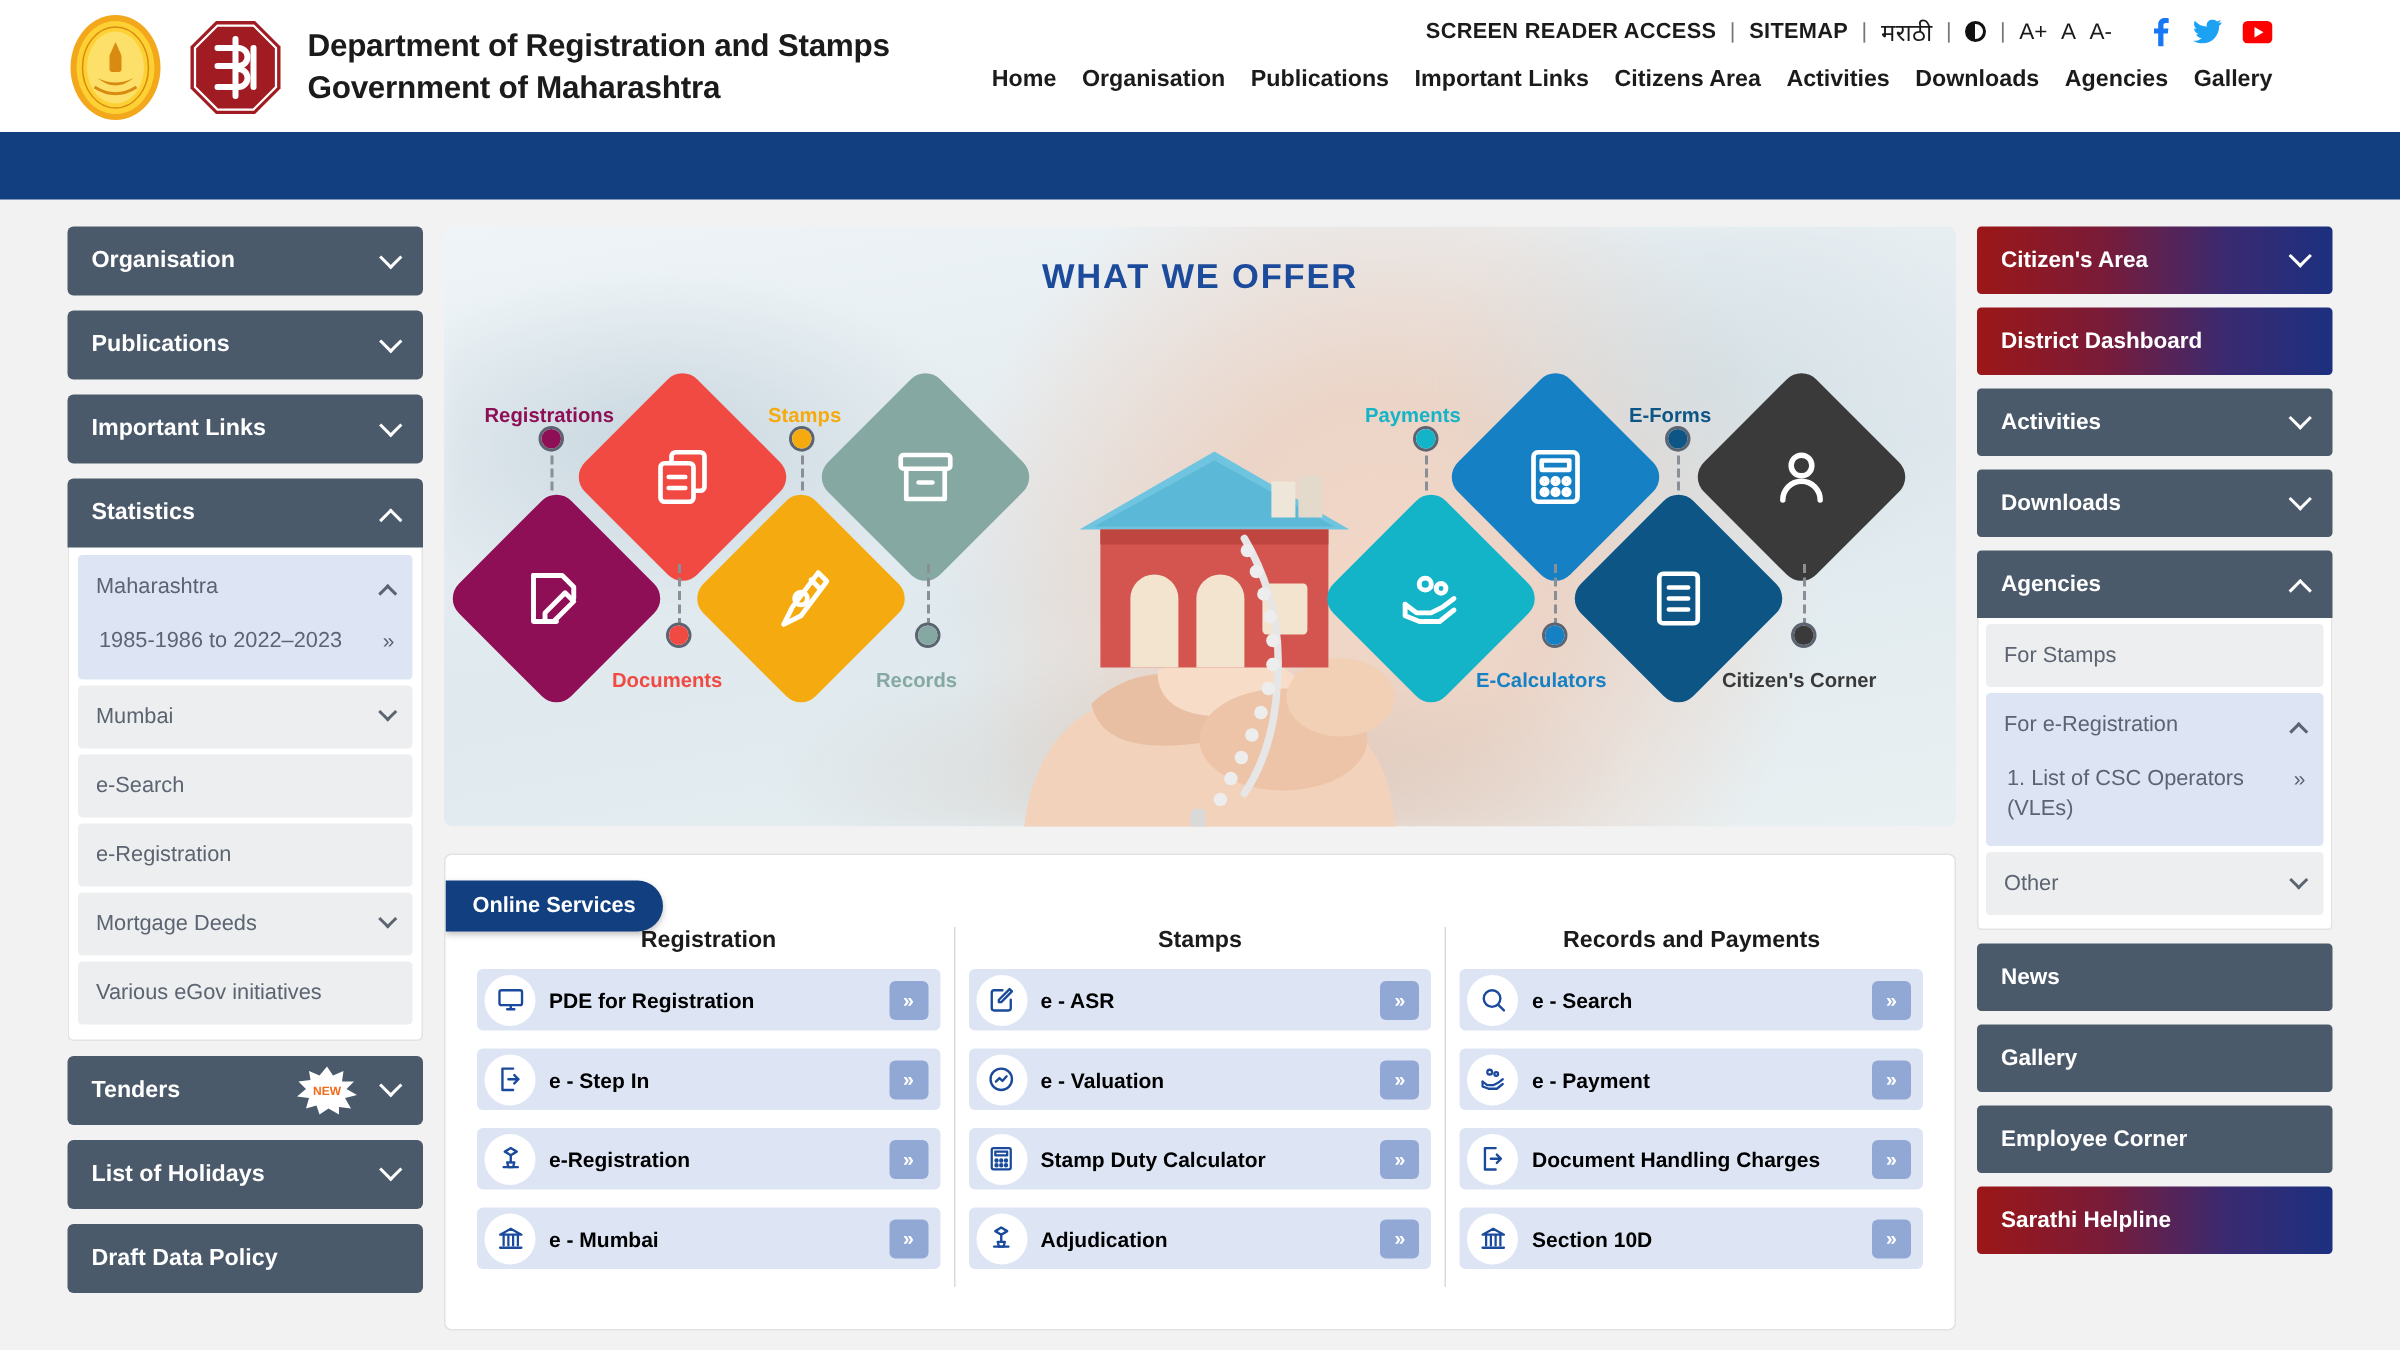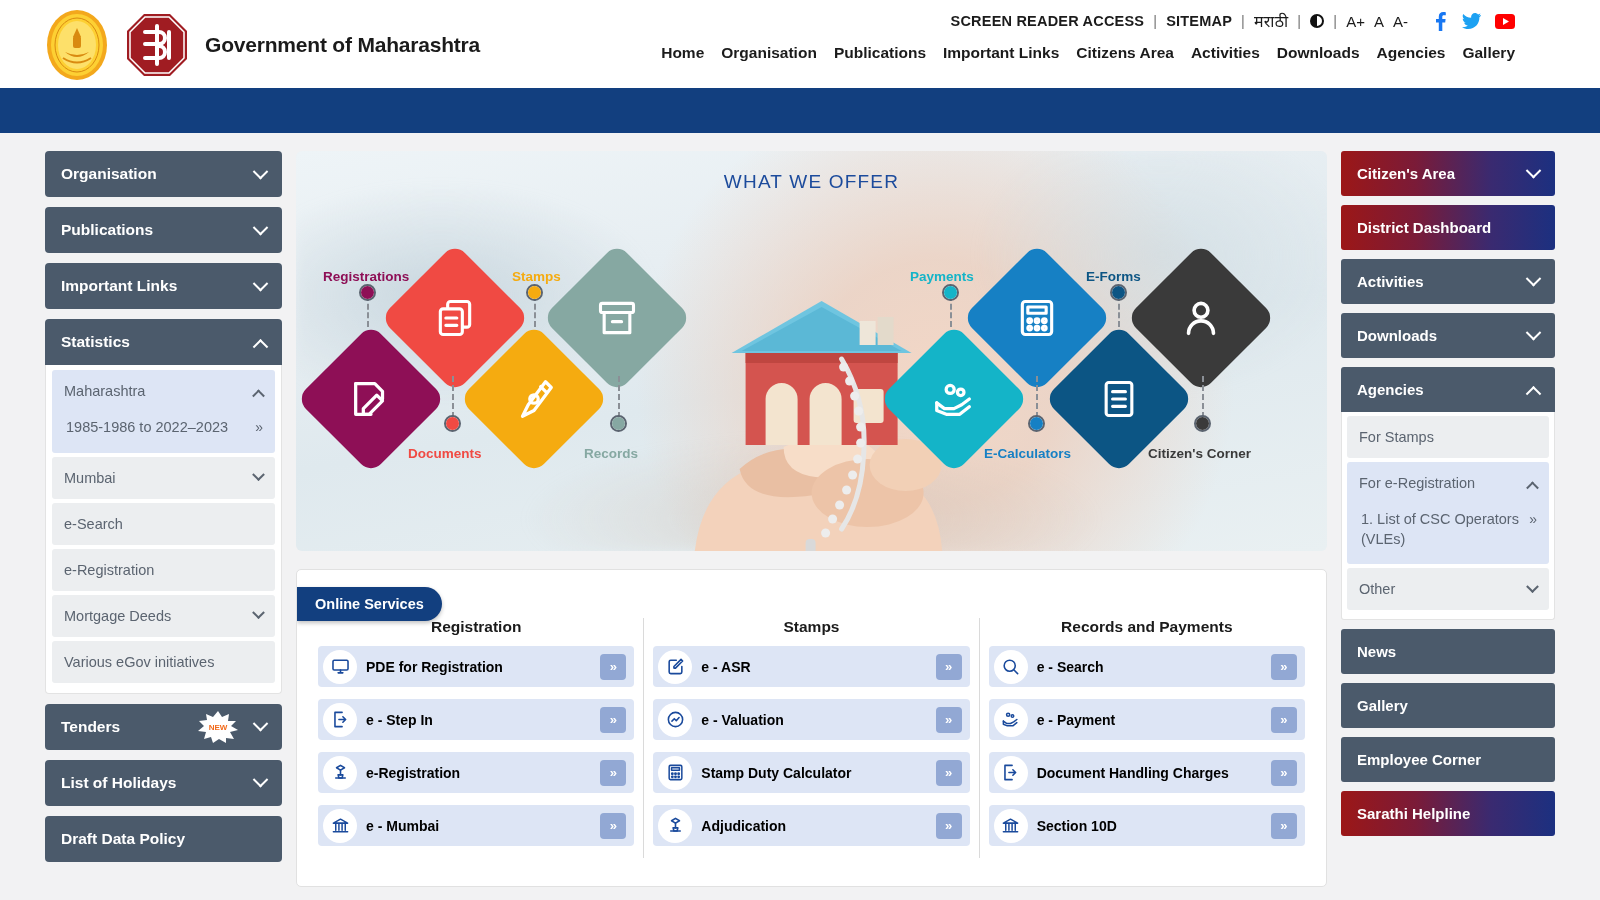--- a/index.html
+++ b/index.html
@@ -182,22 +182,22 @@
       radial-gradient(ellipse 30% 40% at 14% 36%, rgba(176,196,207,0.55), transparent 70%),
       radial-gradient(ellipse 26% 50% at 84% 26%, rgba(200,214,220,0.5), transparent 70%),
       radial-gradient(ellipse 40% 30% at 50% 92%, rgba(205,190,178,0.5), transparent 70%);
     filter: blur(6px);
   }
   .hero-title {
     position: absolute;
     left: 0; right: 0;
     top: 20px;
     text-align: center;
-    font-size: 19px;
-    font-weight: normal;
+    font-size: 23px;
+    font-weight: bold;
     letter-spacing: 1.2px;
     color: #1c4b9c;
     z-index: 6;
   }
 
   
   .hand {
     position: absolute;
     left: 50%; bottom: -36px;
     transform: translateX(-48%);
@@ -304,21 +304,21 @@
     background: #92a8d4;
     border-radius: 4px;
     flex: 0 0 auto;
     color: #fff;
     font-size: 13px;
     display: flex; align-items: center; justify-content: center;
     font-weight: bold;
   }
 
   
-  .right-col { width: 259px; padding-right: 45px; flex: 0 0 auto; }
+  .right-col { width: 282px; padding-right: 45px; flex: 0 0 auto; }
   .r-head {
     background: #4b5a6b;
     color: #fff;
     font-size: 15px;
     font-weight: bold;
     padding: 14px 16px;
     border-radius: 3px;
     margin-bottom: 9px;
     display: flex;
     align-items: center;
@@ -359,20 +359,21 @@
         <polygon points="20,5 44,5 59,20 59,46 44,61 20,61 5,46 5,20" fill="none" stroke="#fff" stroke-width="1.5"></polygon>
         <g fill="none" stroke="#ffffff" stroke-width="4" stroke-linecap="round">
           <path d="M20 20 h14 a6 6 0 0 1 0 12 h-14"></path>
           <path d="M44 20 v26"></path>
           <path d="M20 46 h14 a6 6 0 0 0 0 -12"></path>
           <path d="M32 14 v38"></path>
         </g>
       </svg>
     </div>
     <div class="brand-text">
+      <div>Department of Registration and Stamps</div>
       <div>Government of Maharashtra</div>
     </div>
   </div>
 
   <div class="header-right">
     <div class="util-row">
       <a href="#">SCREEN READER ACCESS</a>
       <span class="sep">|</span>
       <a href="#">SITEMAP</a>
       <span class="sep">|</span>

